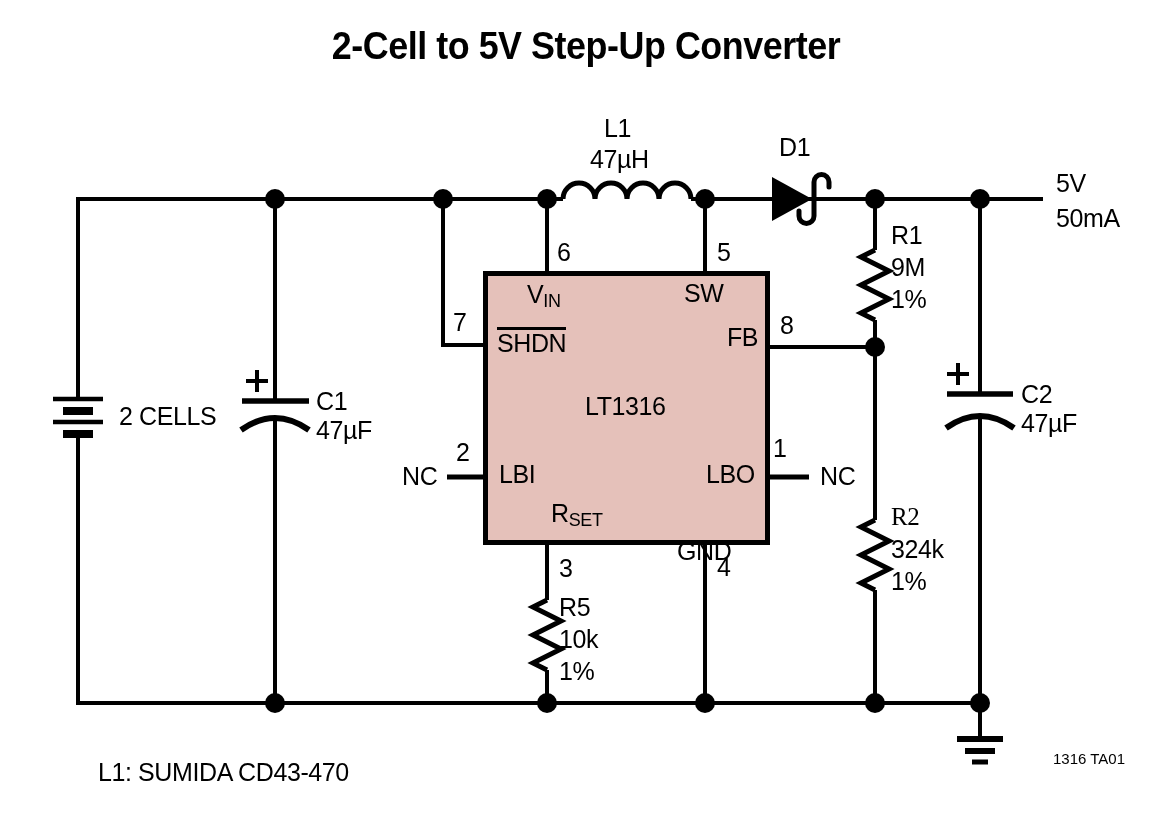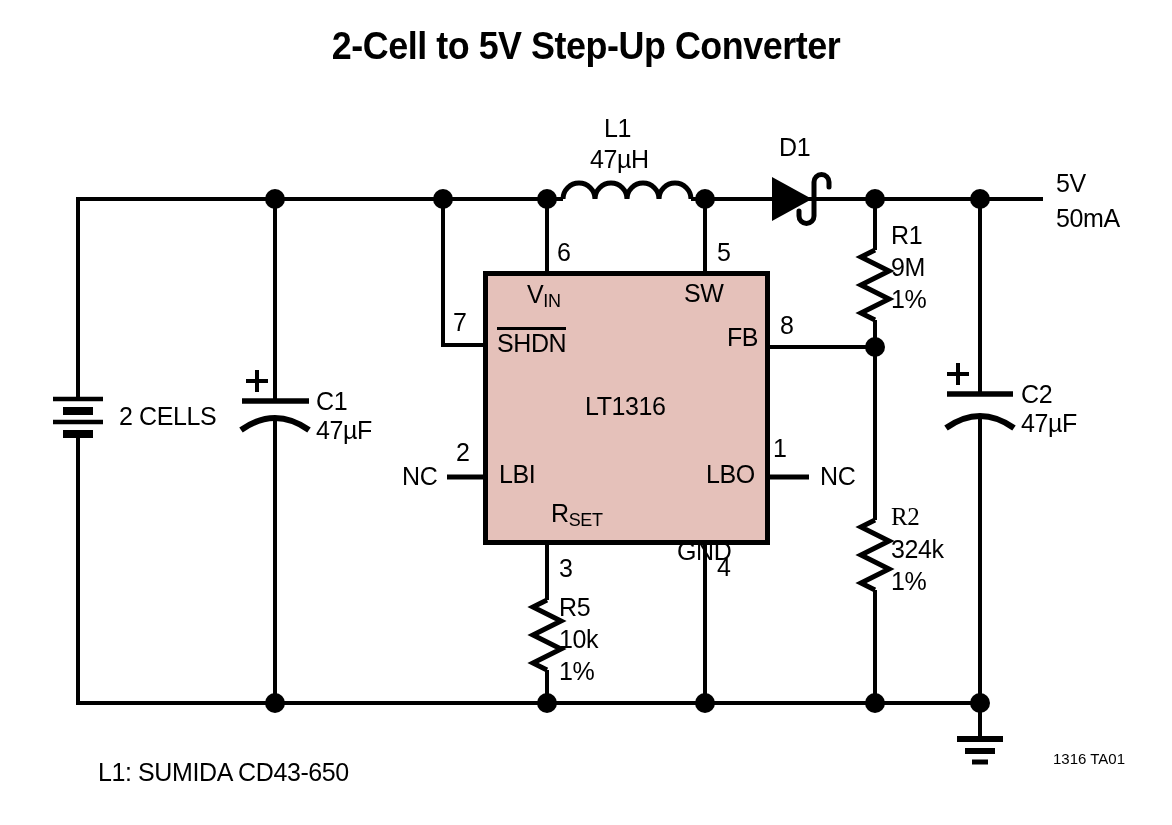--- a/index.html
+++ b/index.html
@@ -188,17 +188,17 @@
   <div class="lbl" style="left:527px; top:281px;"><span>V</span><span class="sub">IN</span></div>
   <div class="lbl" style="left:684px; top:280px;">SW</div>
   <div class="lbl" style="left:497px; top:327px;"><span class="overline-text">SHDN</span></div>
   <div class="lbl" style="left:727px; top:324px;">FB</div>
   <div class="lbl" style="left:585px; top:393px;">LT1316</div>
   <div class="lbl" style="left:499px; top:461px;">LBI</div>
   <div class="lbl" style="left:706px; top:461px;">LBO</div>
   <div class="lbl" style="left:519px; top:500px;margin-left:32px;"><span>R</span><span class="sub">SET</span></div>
   <div class="lbl" style="left:677px; top:506px;margin-top:32px;">GND</div>
 
-  <div class="lbl" style="left:98px; top:759px;">L1: SUMIDA CD43-650</div>
+  <div class="lbl" style="left:98px; top:759px;">L1: SUMIDA CD43-470</div>
 
   <div class="lbl small" style="left:1053px; top:751px;">1316 TA01</div>
 
 </div>
 
 </body></html>

